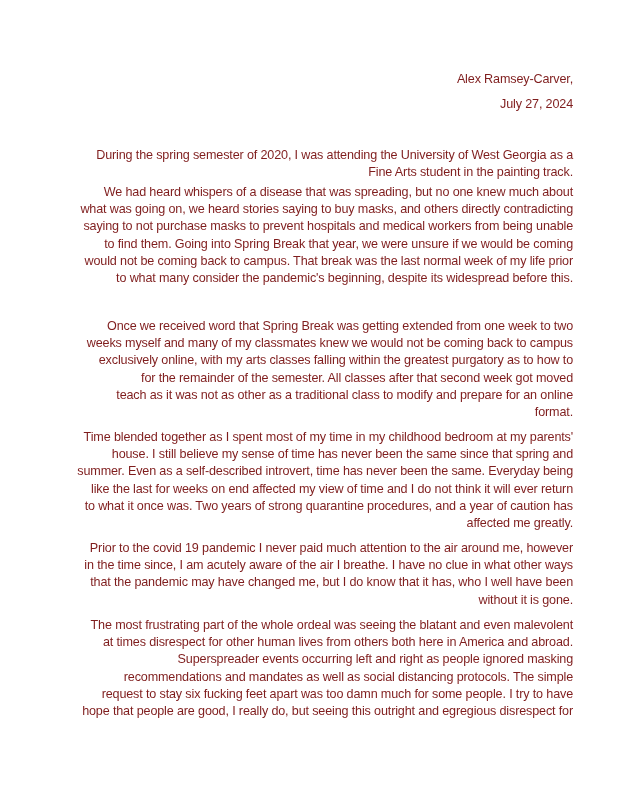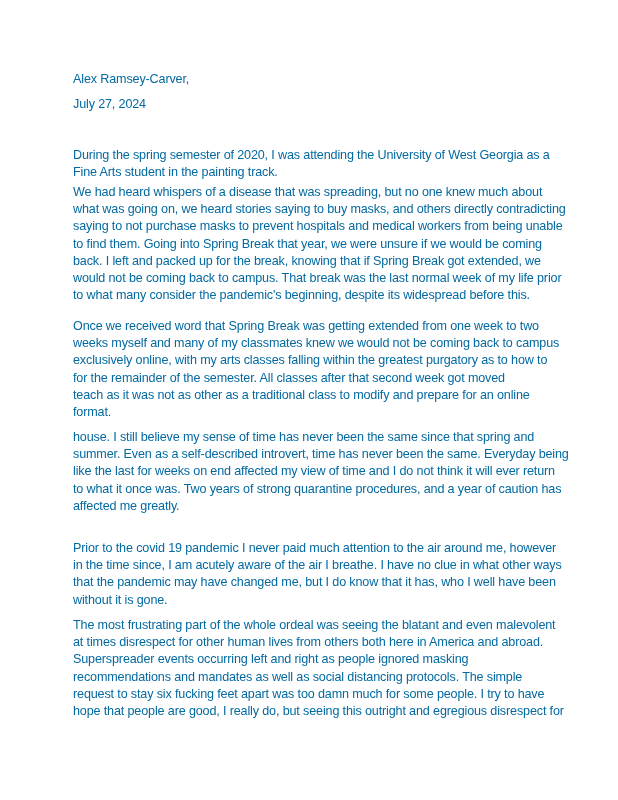--- a/index.html
+++ b/index.html
@@ -1,20 +1,20 @@
 <!DOCTYPE html>
 <html><head>
 <meta charset="utf-8">
 <style>
   html, body { margin: 0; padding: 0; background: #ffffff; }
   body { width: 618px; height: 800px; overflow: hidden; position: relative; }
   .page {
     position: absolute; left: 0; top: 0; width: 618px; height: 652px; background: #fff;
-    font-family: "Liberation Sans", sans-serif; color: #0369a1;
-    font-size: 12.6px; letter-spacing: -0.15px;
+    font-family: "Liberation Sans", sans-serif; color: #7f1d1d;
+    font-size: 12.6px; letter-spacing: -0.15px; text-align: right;
   }
   .block { position: absolute; left: 73px; width: 500px; }
   .line { display: block; height: 17.2px; line-height: 17.2px; white-space: nowrap; }
   #salutation { top: 71px; }
   #date { top: 96px; }
   #p0 { top: 147px; }
   #p1 { top: 184px; }
   #p2 { top: 318px; }
   #p3 { top: 429px; }
   #p4 { top: 540px; }
@@ -33,33 +33,33 @@
 
   <div class="block paragraph" id="p0">
       <span class="line">During the spring semester of 2020, I was attending the University of West Georgia as a</span>
       <span class="line">Fine Arts student in the painting track.</span>
     </div>
   <div class="block paragraph" id="p1">
       <span class="line"> We had heard whispers of a disease that was spreading, but no one knew much about</span>
       <span class="line">what was going on, we heard stories saying to buy masks, and others directly contradicting</span>
       <span class="line">saying to not purchase masks to prevent hospitals and medical workers from being unable</span>
       <span class="line">to find them. Going into Spring Break that year, we were unsure if we would be coming</span>
-      <span class="line">back. I left and packed up for the break, knowing that if Spring Break got extended, we</span>
       <span class="line">would not be coming back to campus. That break was the last normal week of my life prior</span>
       <span class="line">to what many consider the pandemic's beginning, despite its widespread before this.</span>
     </div>
   <div class="block paragraph" id="p2">
       <span class="line">Once we received word that Spring Break was getting extended from one week to two</span>
       <span class="line">weeks myself and many of my classmates knew we would not be coming back to campus</span>
       <span class="line">exclusively online, with my arts classes falling within the greatest purgatory as to how to</span>
       <span class="line">for the remainder of the semester. All classes after that second week got moved</span>
       <span class="line">teach as it was not as other as a traditional class to modify and prepare for an online</span>
       <span class="line">format.</span>
     </div>
   <div class="block paragraph" id="p3">
+      <span class="line">Time blended together as I spent most of my time in my childhood bedroom at my parents'</span>
       <span class="line">house. I still believe my sense of time has never been the same since that spring and</span>
       <span class="line">summer. Even as a self-described introvert, time has never been the same. Everyday being</span>
       <span class="line">like the last for weeks on end affected my view of time and I do not think it will ever return</span>
       <span class="line">to what it once was. Two years of strong quarantine procedures, and a year of caution has</span>
       <span class="line">affected me greatly.</span>
     </div>
   <div class="block paragraph" id="p4">
       <span class="line">Prior to the covid 19 pandemic I never paid much attention to the air around me, however</span>
       <span class="line">in the time since, I am acutely aware of the air I breathe.  I have no clue in what other ways</span>
       <span class="line">that the pandemic may have changed me, but I do know that it has, who I well have been</span>

